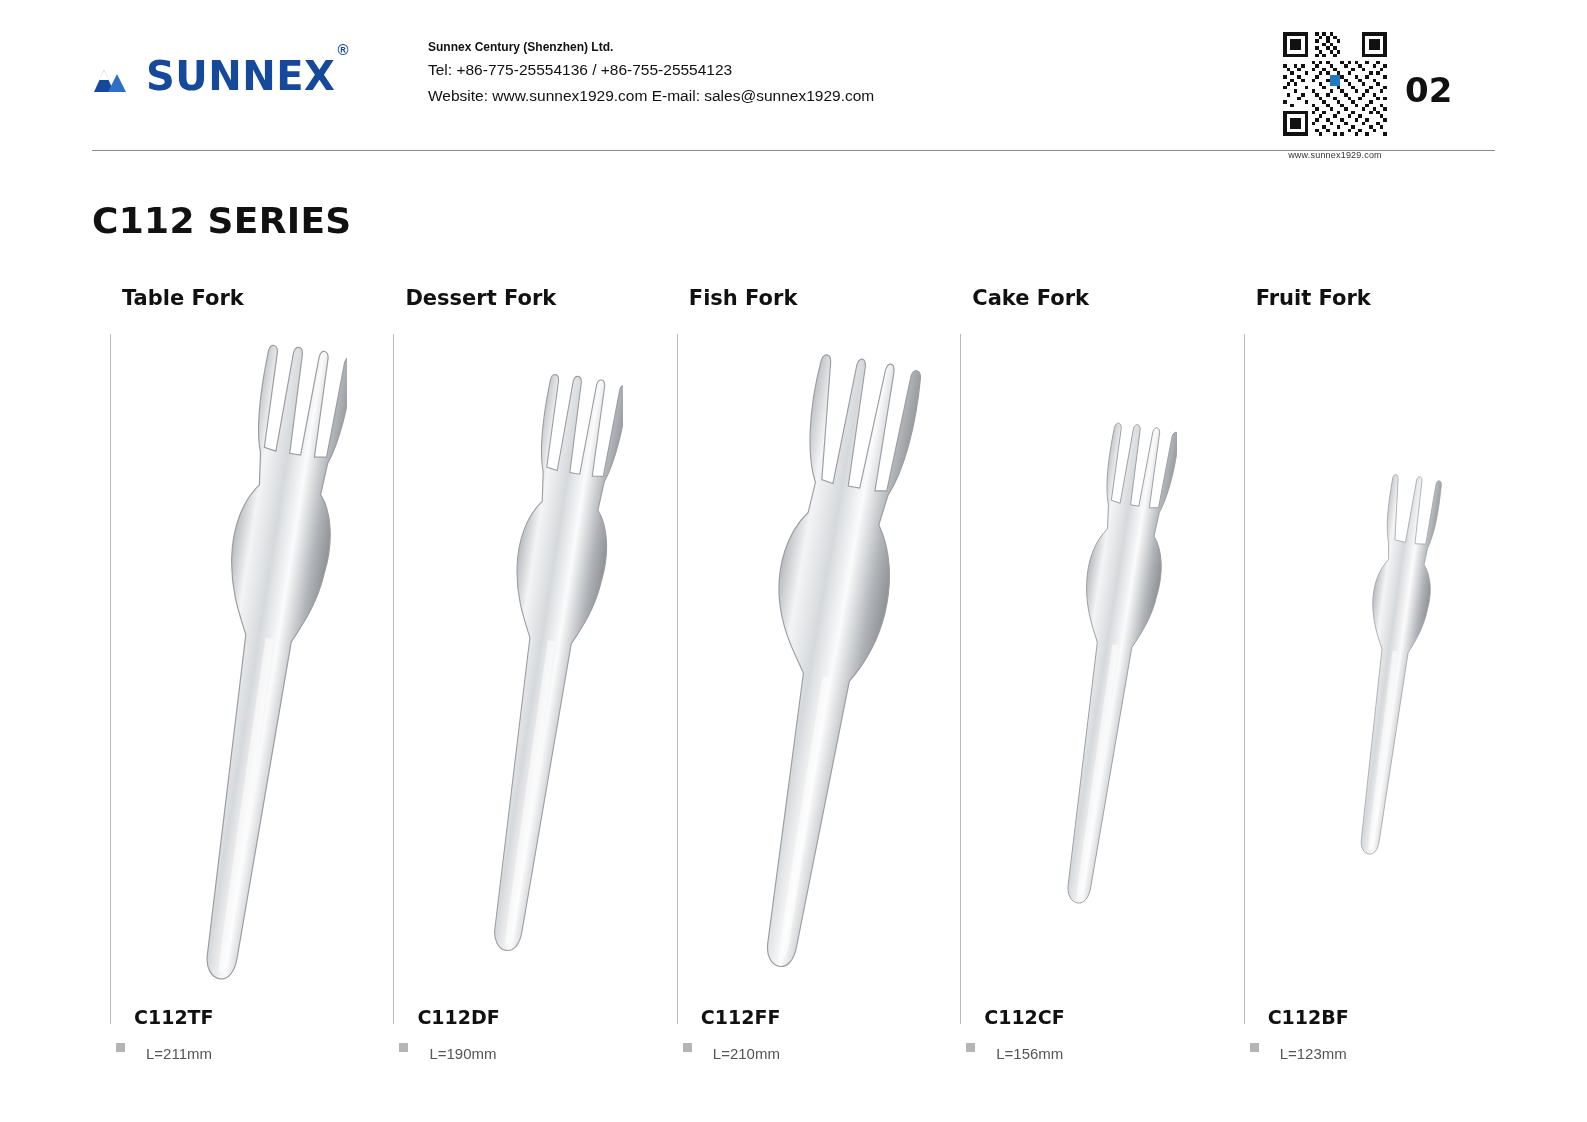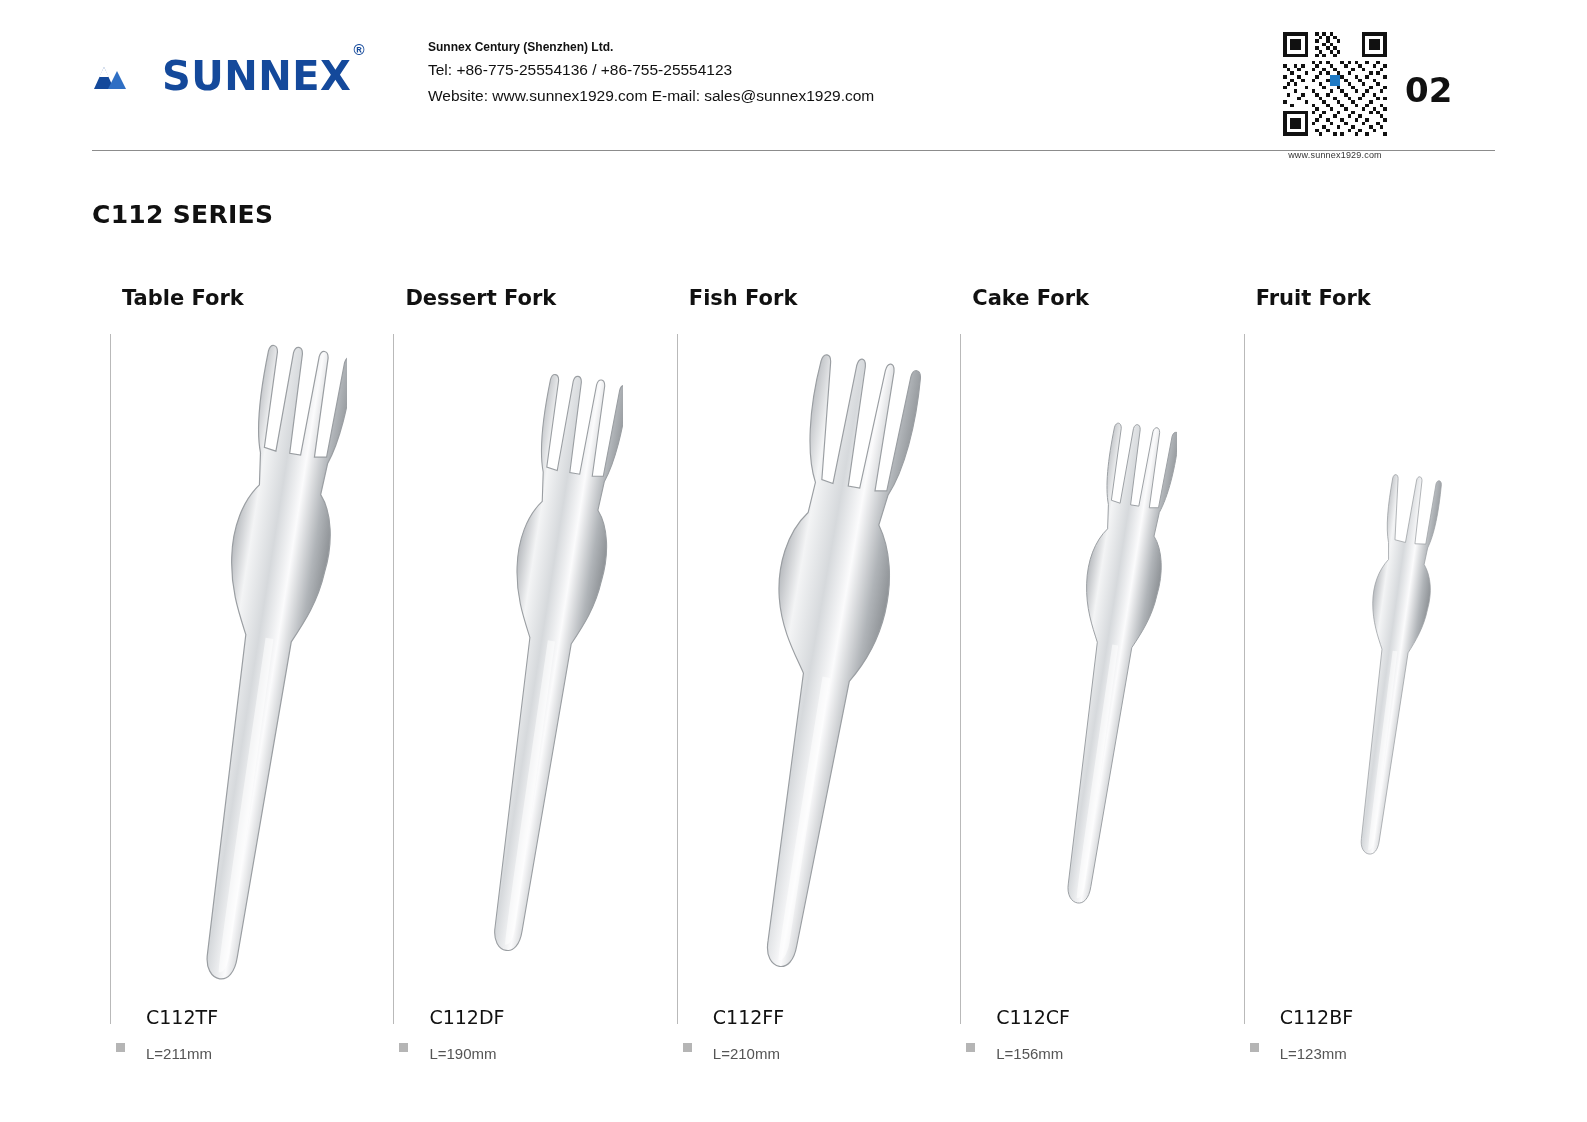--- a/index.html
+++ b/index.html
@@ -22,23 +22,22 @@
     top: 30px;
     left: 92px;
     right: 92px;
     height: 110px;
     display: flex;
     align-items: flex-start;
   }
   .logo-block {
     width: 300px;
     display: flex;
-    align-items: center;
+    align-items: flex-end;
     padding-top: 26px;
-    gap: 16px;
   }
   .logo-mark {
     width: 46px;
     height: 34px;
     margin-right: 8px;
     flex: none;
   }
   .logo-text {
     font-family: "DejaVu Sans", sans-serif;
     font-weight: bold;
@@ -106,21 +105,21 @@
     background: #8c8c8c;
   }
 
   
   .series-title {
     position: absolute;
     top: 200px;
     left: 92px;
     font-family: "DejaVu Sans", sans-serif;
     font-weight: bold;
-    font-size: 25px;
+    font-size: 36px;
     letter-spacing: 0.3px;
     color: #111;
   }
 
   
   .grid {
     position: absolute;
     top: 286px;
     left: 110px;
     right: 60px;
@@ -153,23 +152,23 @@
     left: 0;
     right: 0;
     bottom: 78px;
     display: flex;
     align-items: center;
     justify-content: center;
   }
   .cell-code {
     position: absolute;
     bottom: 48px;
-    left: 36px;
+    left: 24px;
     font-family: "DejaVu Sans", sans-serif;
-    font-weight: normal;
+    font-weight: bold;
     font-size: 19px;
     color: #111;
   }
   .cell-len-row {
     position: absolute;
     bottom: 14px;
     left: 6px;
     display: flex;
     align-items: center;
   }

